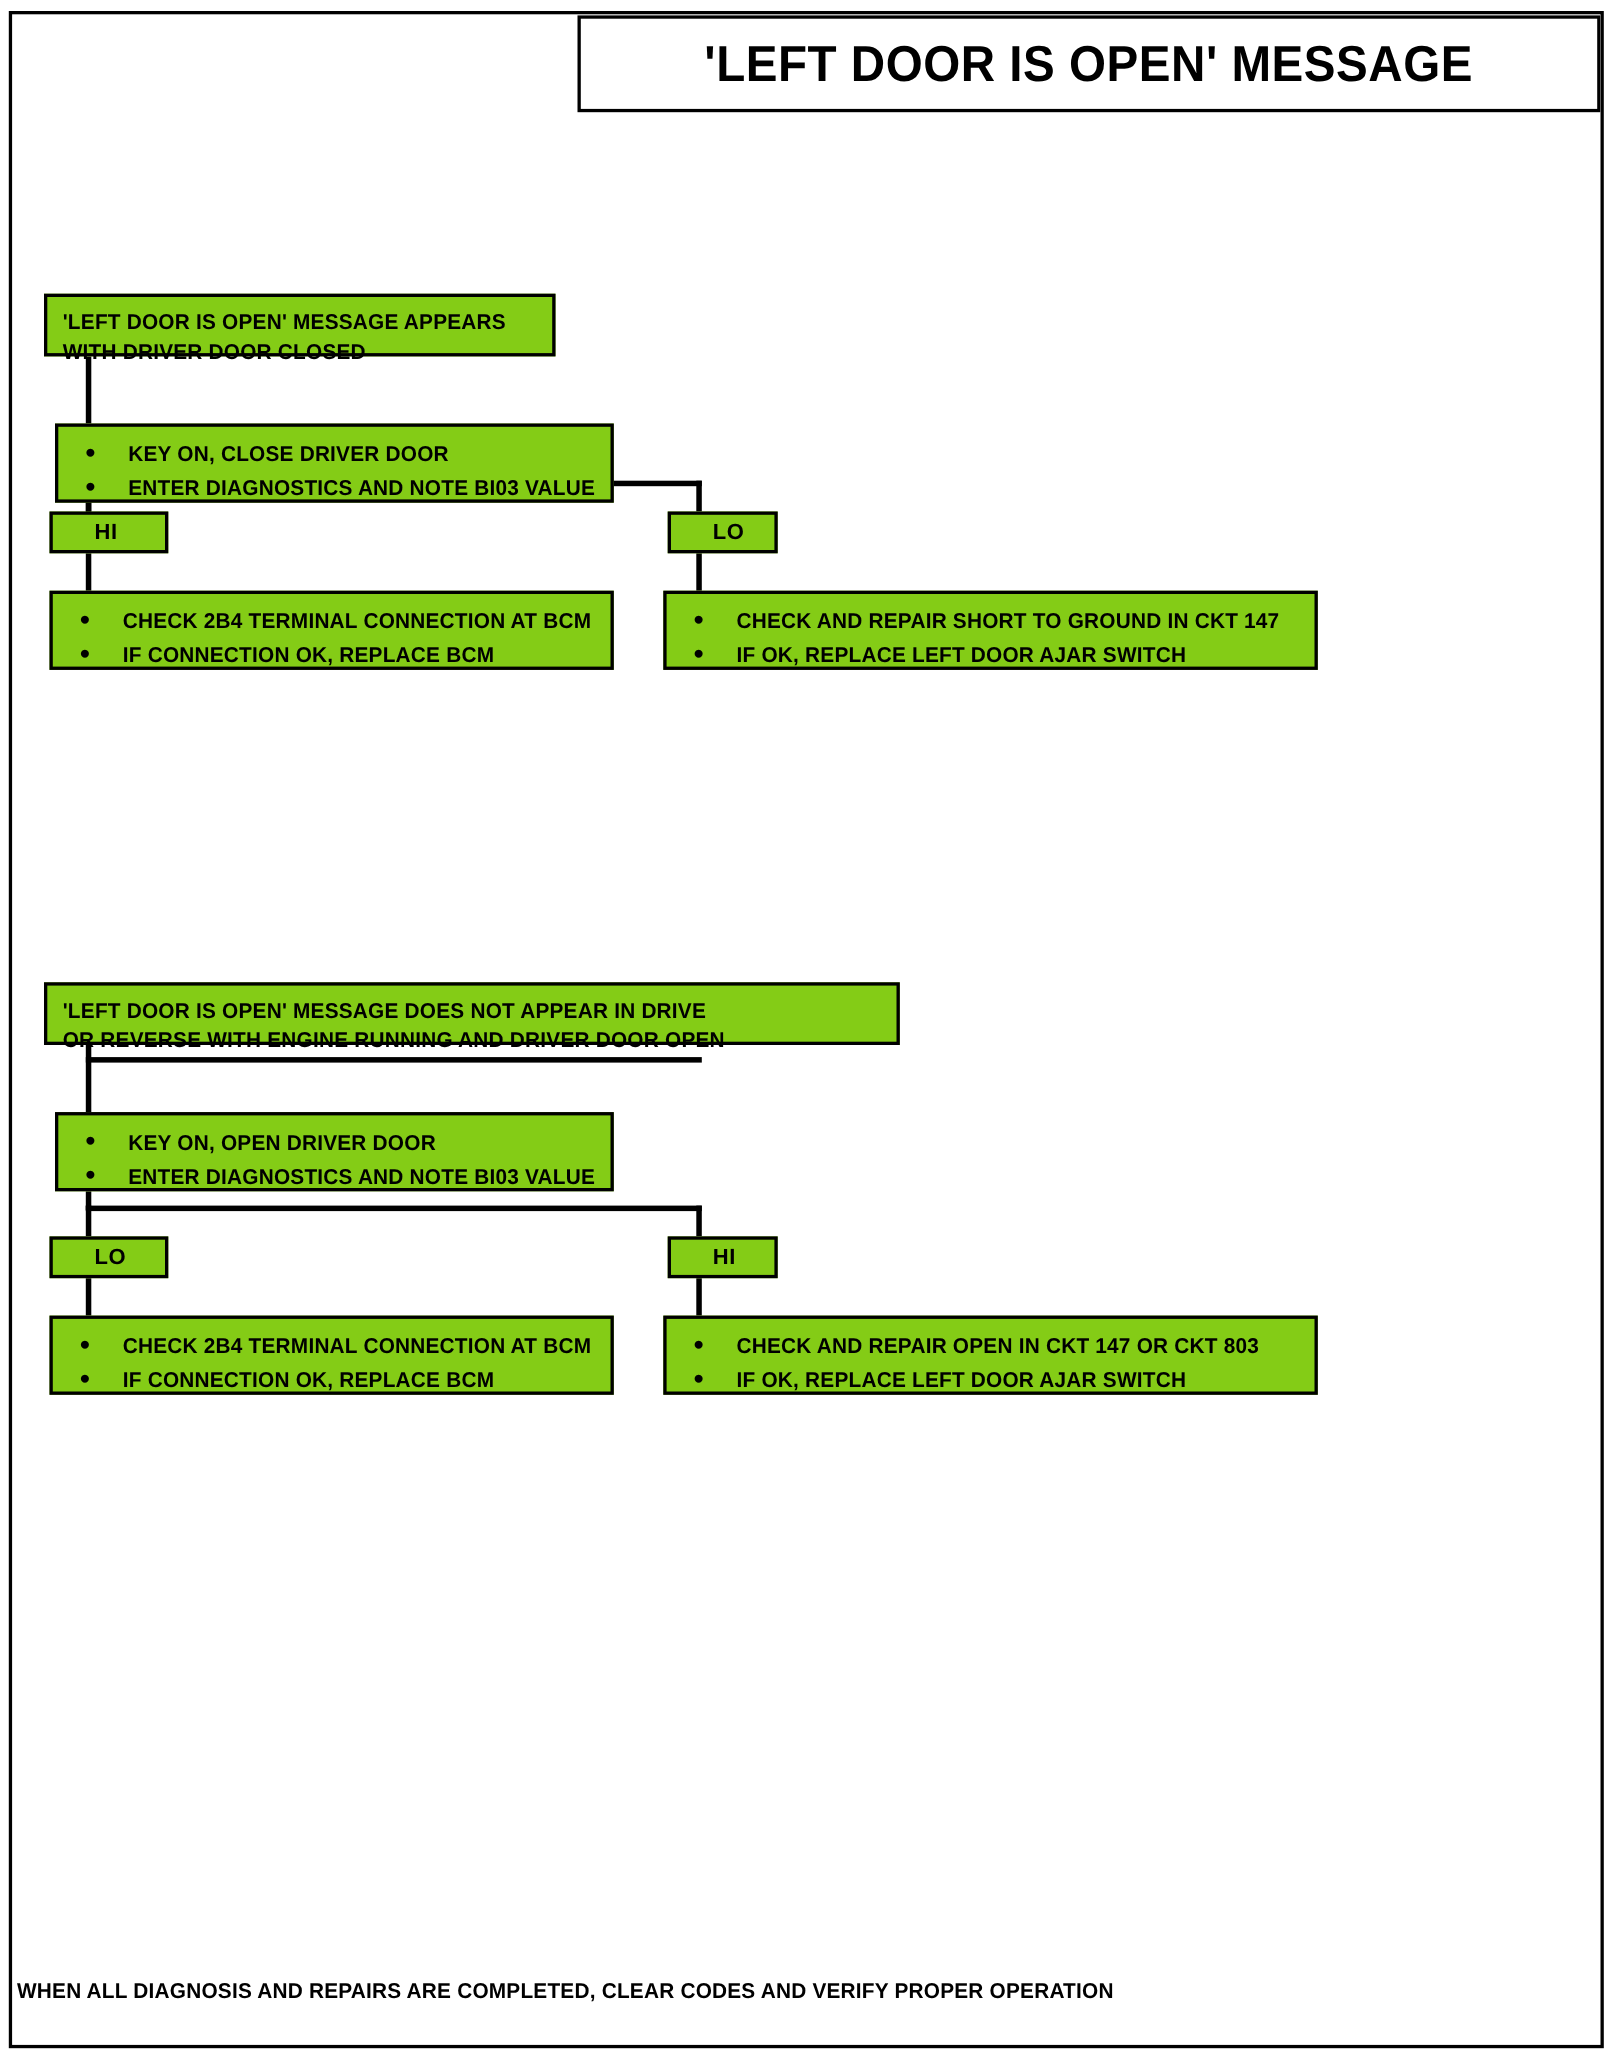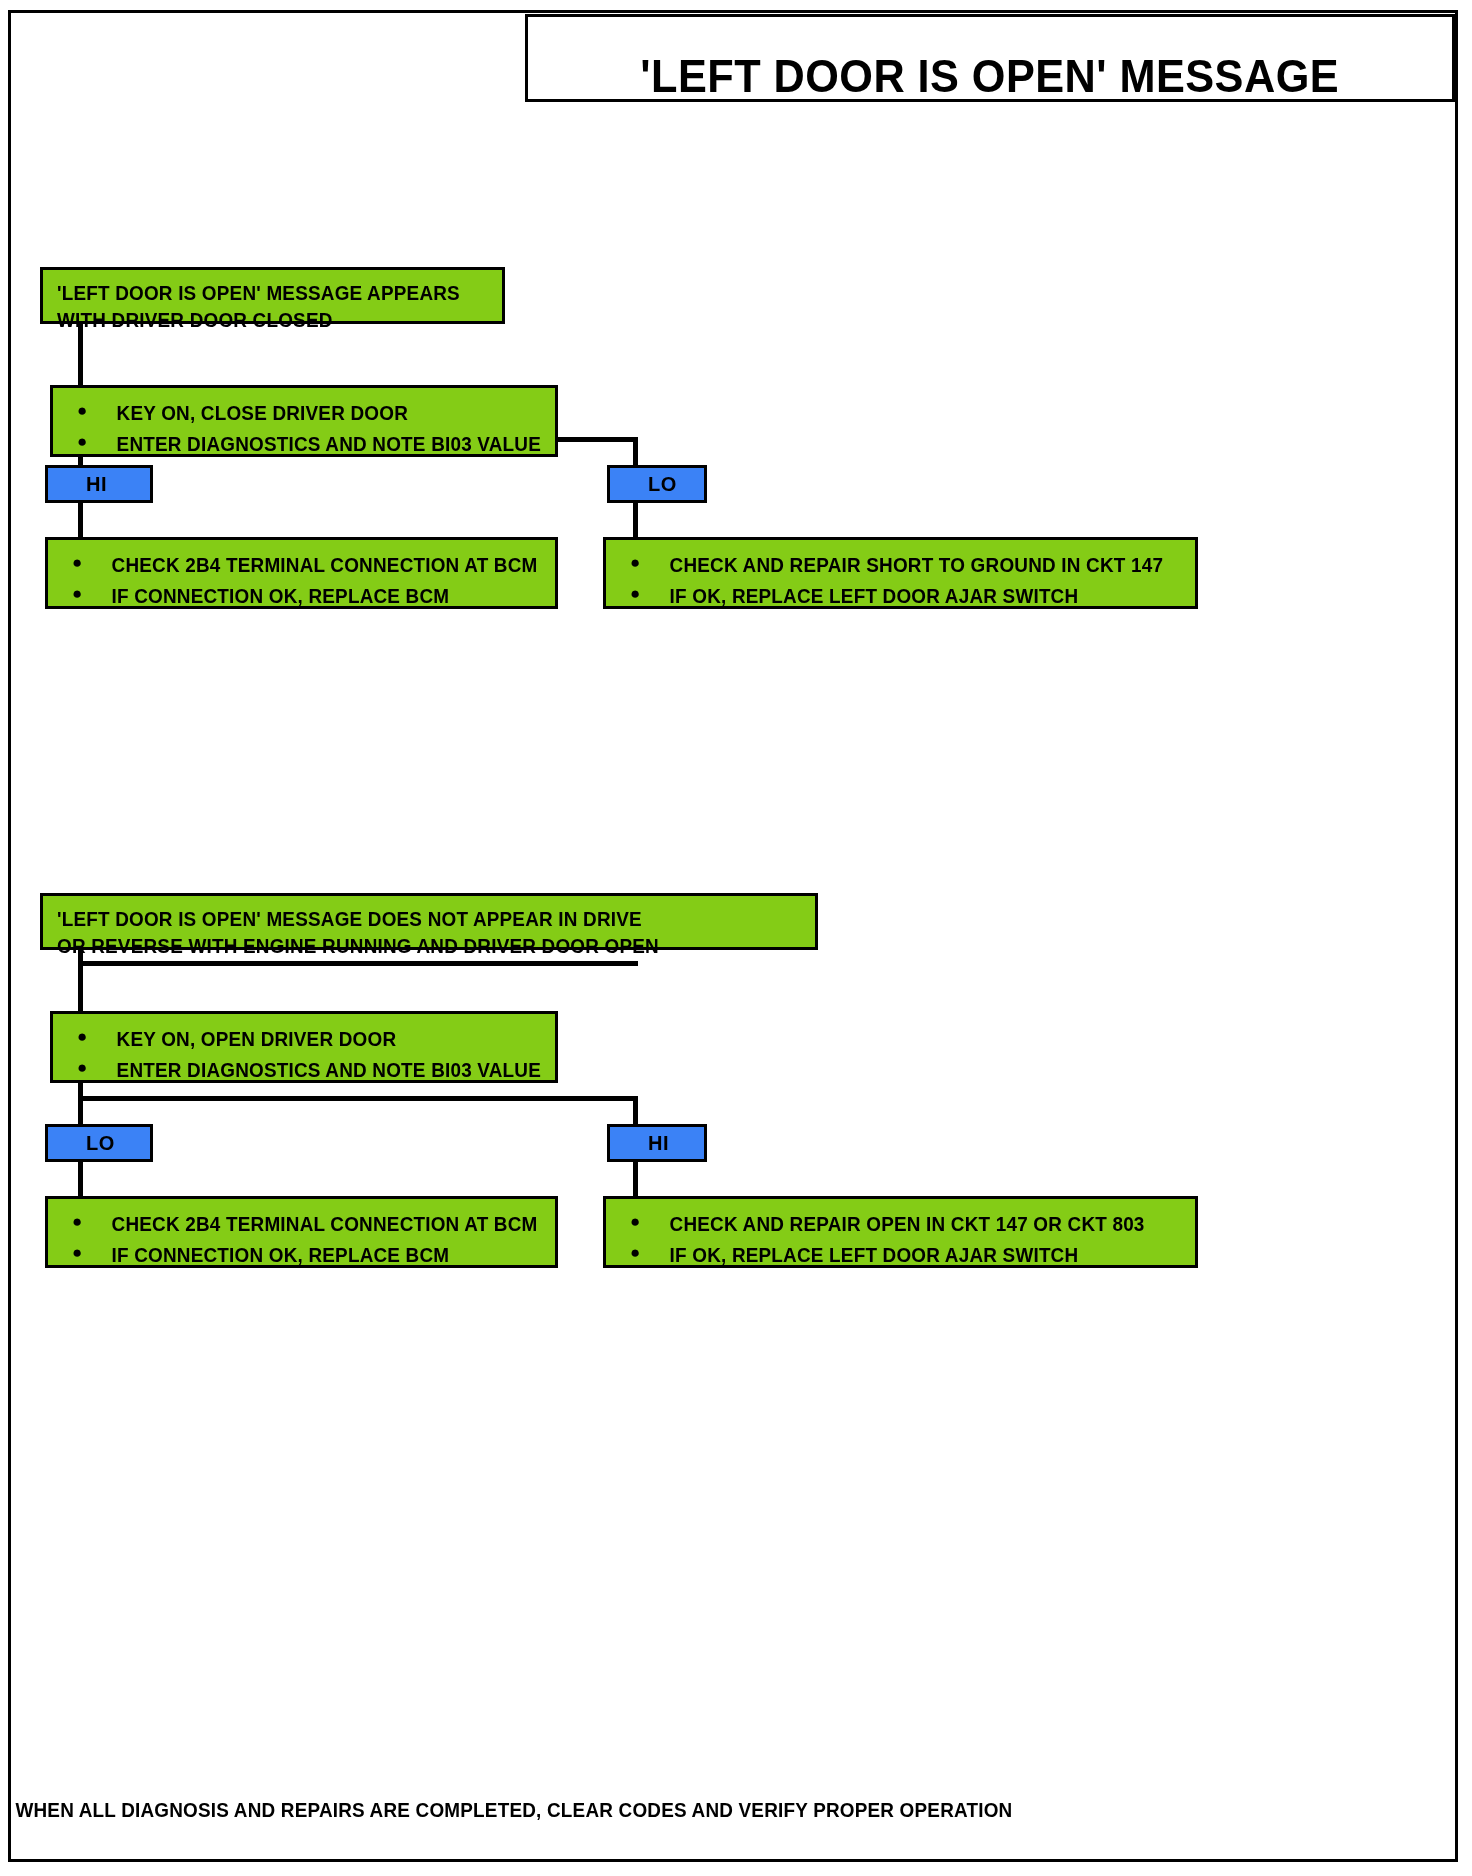--- a/index.html
+++ b/index.html
@@ -31,21 +31,21 @@
   #title-box {
     position: absolute;
     left: 525px;
     top: 14px;
     width: 930px;
     height: 88px;
     border: 3px solid #000;
     box-sizing: border-box;
     background: #fff;
     display: flex;
-    align-items: flex-end;
+    align-items: center;
     justify-content: center;
     z-index: 5;
   }
   #title-text {
     font-size: 46px;
     font-weight: bold;
     letter-spacing: 0.5px;
     transform: scaleX(0.94);
     white-space: nowrap;
     line-height: 1;
@@ -98,21 +98,21 @@
     transform: scaleX(0.97);
     transform-origin: left center;
     padding-left: 14px;
   }
 
   
   .smallbox {
     position: absolute;
     border: 3px solid #000;
     box-sizing: border-box;
-    background: #3b82f6;
+    background: #84cc16;
     display: flex;
     align-items: center;
     z-index: 4;
   }
   .smallbox span {
     font-size: 20px;
     font-weight: bold;
     padding-left: 38px;
     letter-spacing: 0.5px;
   }

